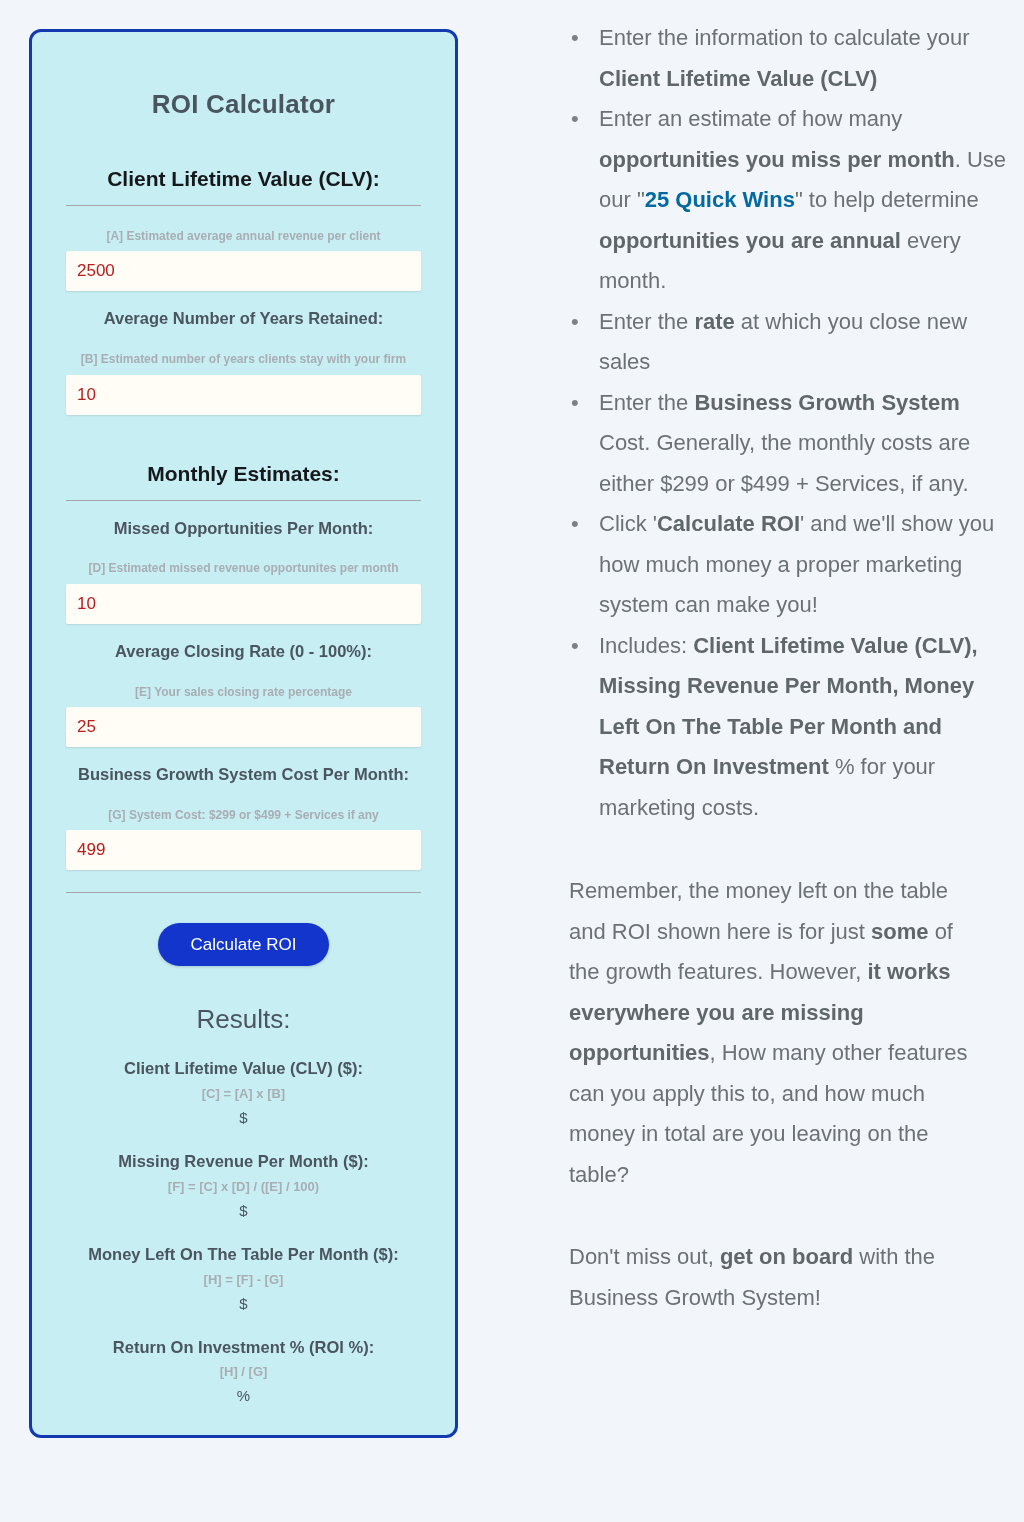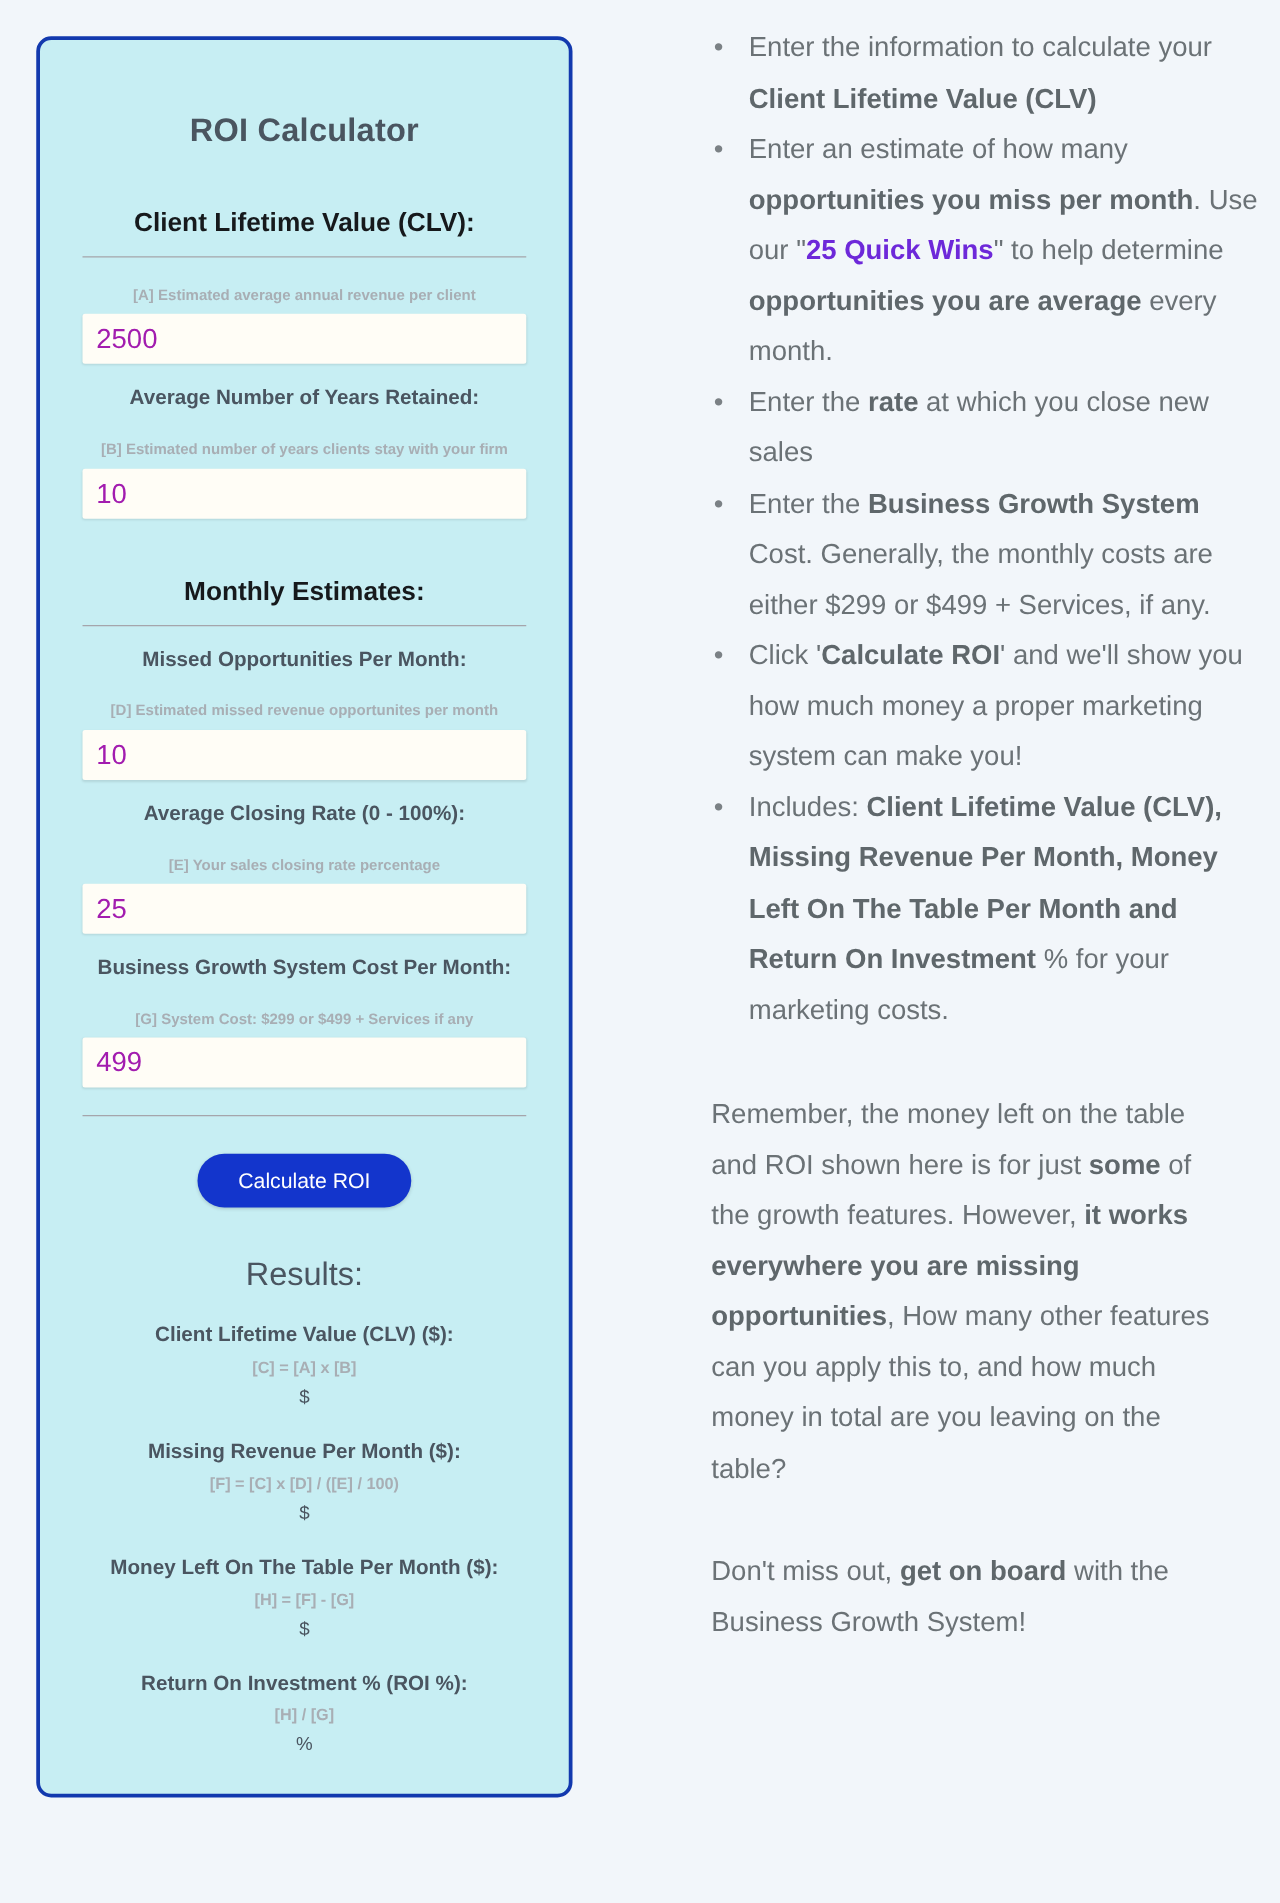--- a/index.html
+++ b/index.html
@@ -76,22 +76,22 @@
     display: block;
     width: 100%;
     margin-top: 8px;
     background: #fffdf6;
     border: none;
     outline: none;
     border-radius: 2px;
     height: 40px;
     padding: 0 11px;
     font-family: "Liberation Sans", sans-serif;
-    font-size: 22px;
-    color: #a21caf;
+    font-size: 17px;
+    color: #b91c1c;
     box-shadow: 0 1px 2px rgba(0,0,0,.10);
   }
   .btn-row {
     display: flex;
     justify-content: center;
     margin-top: 30px;
   }
   .calc-btn {
     background: #1335cc;
     color: #ffffff;
@@ -160,21 +160,21 @@
     position: absolute;
     left: 12px;
     top: 0;
     font-size: 22px;
     line-height: 40.5px;
     color: #7b8185;
   }
   .copy-list b { color: #5f676b; font-weight: bold; }
   .copy-list a,
   .link {
-    color: #6d28d9;
+    color: #0369a1;
     font-weight: bold;
     text-decoration: none;
   }
   .copy-para {
     font-size: 22px;
     line-height: 40.5px;
     color: #6b7276;
     margin: 0;
     padding: 0 48px 0 40px;
   }
@@ -252,21 +252,21 @@
             <div class="result-value">%</div>
           </div>
         </div>
 
     </div>
   </div>
 
   <div class="copy-col">
     <ul class="copy-list" id="bullets-host">
         <li><span>Enter the information to calculate your </span><b>Client Lifetime Value (CLV)</b></li>
-        <li><span>Enter an estimate of how many </span><b>opportunities you miss per month</b><span>. Use our "</span><a class="link" href="#">25 Quick Wins</a><span>" to help determine </span><b>opportunities you are average</b><span> every month.</span></li>
+        <li><span>Enter an estimate of how many </span><b>opportunities you miss per month</b><span>. Use our "</span><a class="link" href="#">25 Quick Wins</a><span>" to help determine </span><b>opportunities you are annual</b><span> every month.</span></li>
         <li><span>Enter the </span><b>rate</b><span> at which you close new sales</span></li>
         <li><span>Enter the </span><b>Business Growth System</b><span> Cost. Generally, the monthly costs are either $299 or $499 + Services, if any.</span></li>
         <li><span>Click '</span><b>Calculate ROI</b><span>' and we'll show you how much money a proper marketing system can make you!</span></li>
         <li><span>Includes: </span><b>Client Lifetime Value (CLV), Missing Revenue Per Month, Money Left On The Table Per Month and Return On Investment</b><span> % for your marketing costs.</span></li>
       </ul>
     <div id="paras-host">
         <p class="copy-para para-gap-1"><span>Remember, the money left on the table and ROI shown here is for just </span><b>some</b><span> of the growth features. However, </span><b>it works everywhere you are missing opportunities</b><span>, How many other features can you apply this to, and how much money in total are you leaving on the table?</span></p>
         <p class="copy-para para-gap-2"><span>Don't miss out, </span><b>get on board</b><span> with the Business Growth System!</span></p>
       </div>
   </div>

